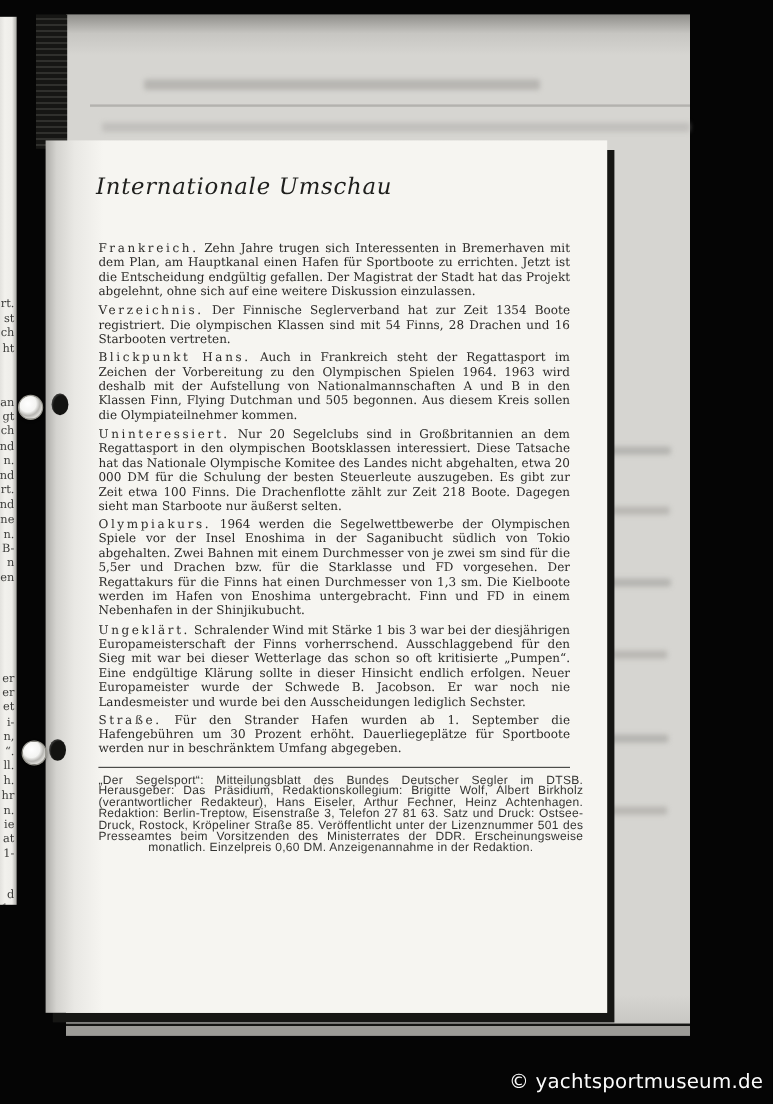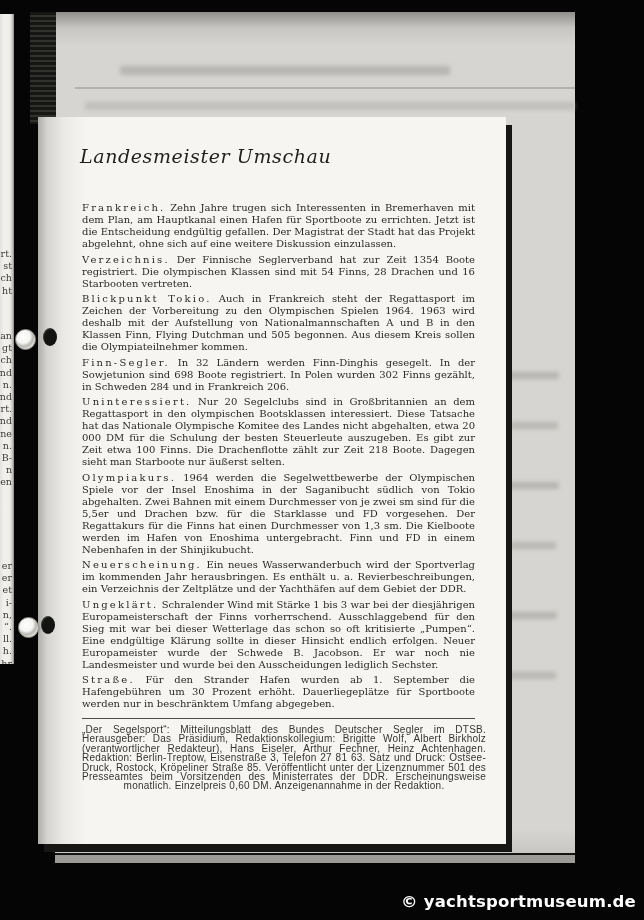--- a/index.html
+++ b/index.html
@@ -13,21 +13,21 @@
     background:linear-gradient(180deg,#8f8e8a 0px,#c7c6c2 16px,#d6d5d1 34px,#d6d5d1 96%,#c2c1bd 100%);
   }
   .underlay .fore-edge{
     position:absolute;left:0;bottom:0;width:100%;height:8px;
     background:#9c9b97;border-top:2px solid #151513;
   }
   .ghost{position:absolute;filter:blur(2px);border-radius:2px;}
   .ghost-rule{position:absolute;height:2px;background:#b3b2ae;filter:blur(0.6px);}
   
   .prev-strip{
-    position:absolute;left:0;top:14px;width:14px;height:650px;
+    position:absolute;left:0;top:14px;width:14px;height:740px;
     background:linear-gradient(90deg,#e3e2de 0,#f2f1ed 4px,#eeede9 10px,#b9b8b4 13px,#7e7d79 14px);
     overflow:hidden;
   }
   .frag-group{
     position:absolute;right:2px;width:14px;text-align:right;
     font-size:9.5px;line-height:12.2px;color:#3c3c3a;white-space:pre;
   }
   
   .spine{
     position:absolute;left:30px;top:12px;width:26px;height:112px;
@@ -68,21 +68,21 @@
   .ring-1{left:15px;top:329px;}
   .ring-2{left:18px;top:617px;}
   .hole{
     position:absolute;width:14px;height:18px;border-radius:50%;background:#131311;
     box-shadow:inset 1px 1px 1px rgba(255,255,255,0.15);
   }
   .hole-1{left:43px;top:328px;}
   .hole-2{left:41px;top:616px;}
   .watermark{
     position:absolute;right:8px;top:892px;
-    font-family:"DejaVu Sans", sans-serif;font-weight:bold;
+    font-family:"DejaVu Sans", sans-serif;font-weight:normal;
     font-size:16.5px;letter-spacing:0.2px;color:#fdfdfd;
   }
 </style>
 </head>
 <body>
 
 <div class="scene">
 
   <div class="underlay">
 
@@ -130,30 +130,28 @@
 ie
 at
 1-</div>
       <div class="frag-group" style="top: 726px;">d
 1s</div>
     </div>
 
   <div class="spine"></div>
 
   <div class="main-page">
-    <h1 class="page-title">Landesmeister Umschau</h1>
+    <h1 class="page-title">Internationale Umschau</h1>
     <div class="page-content">
       <div id="paragraph-root">
           <p><span class="lead">Frankreich.</span> Zehn Jahre trugen sich Interessenten in Bremerhaven mit dem Plan, am Hauptkanal einen Hafen für Sportboote zu errichten. Jetzt ist die Entscheidung endgültig gefallen. Der Magistrat der Stadt hat das Projekt abgelehnt, ohne sich auf eine weitere Diskussion einzulassen.</p>
           <p><span class="lead">Verzeichnis.</span> Der Finnische Seglerverband hat zur Zeit 1354 Boote registriert. Die olympischen Klassen sind mit 54 Finns, 28 Drachen und 16 Starbooten vertreten.</p>
-          <p><span class="lead">Blickpunkt Tokio.</span> Auch in Frankreich steht der Regattasport im Zeichen der Vorbereitung zu den Olympischen Spielen 1964. 1963 wird deshalb mit der Aufstellung von Nationalmannschaften A und B in den Klassen Finn, Flying Dutchman und 505 begonnen. Aus diesem Kreis sollen die Olympiateilnehmer kommen.</p>
-          <p><span class="lead">Finn-Segler.</span> In 32 Ländern werden Finn-Dinghis gesegelt. In der Sowjetunion sind 698 Boote registriert. In Polen wurden 302 Finns gezählt, in Schweden 284 und in Frankreich 206.</p>
+          <p><span class="lead">Blickpunkt Hans.</span> Auch in Frankreich steht der Regattasport im Zeichen der Vorbereitung zu den Olympischen Spielen 1964. 1963 wird deshalb mit der Aufstellung von Nationalmannschaften A und B in den Klassen Finn, Flying Dutchman und 505 begonnen. Aus diesem Kreis sollen die Olympiateilnehmer kommen.</p>
           <p><span class="lead">Uninteressiert.</span> Nur 20 Segelclubs sind in Großbritannien an dem Regattasport in den olympischen Bootsklassen interessiert. Diese Tatsache hat das Nationale Olympische Komitee des Landes nicht abgehalten, etwa 20 000 DM für die Schulung der besten Steuerleute auszugeben. Es gibt zur Zeit etwa 100 Finns. Die Drachenflotte zählt zur Zeit 218 Boote. Dagegen sieht man Starboote nur äußerst selten.</p>
           <p><span class="lead">Olympiakurs.</span> 1964 werden die Segelwettbewerbe der Olympischen Spiele vor der Insel Enoshima in der Saganibucht südlich von Tokio abgehalten. Zwei Bahnen mit einem Durchmesser von je zwei sm sind für die 5,5er und Drachen bzw. für die Starklasse und FD vorgesehen. Der Regattakurs für die Finns hat einen Durchmesser von 1,3 sm. Die Kielboote werden im Hafen von Enoshima untergebracht. Finn und FD in einem Nebenhafen in der Shinjikubucht.</p>
-          <p><span class="lead">Neuerscheinung.</span> Ein neues Wasserwanderbuch wird der Sportverlag im kommenden Jahr herausbringen. Es enthält u. a. Revierbeschreibungen, ein Verzeichnis der Zeltplätze und der Yachthäfen auf dem Gebiet der DDR.</p>
           <p><span class="lead">Ungeklärt.</span> Schralender Wind mit Stärke 1 bis 3 war bei der diesjährigen Europameisterschaft der Finns vorherrschend. Ausschlaggebend für den Sieg mit war bei dieser Wetterlage das schon so oft kritisierte „Pumpen“. Eine endgültige Klärung sollte in dieser Hinsicht endlich erfolgen. Neuer Europameister wurde der Schwede B. Jacobson. Er war noch nie Landesmeister und wurde bei den Ausscheidungen lediglich Sechster.</p>
           <p><span class="lead">Straße.</span> Für den Strander Hafen wurden ab 1. September die Hafengebühren um 30 Prozent erhöht. Dauerliegeplätze für Sportboote werden nur in beschränktem Umfang abgegeben.</p>
         </div>
       <hr class="imprint-rule">
       <p class="imprint">„Der Segelsport“: Mitteilungsblatt des Bundes Deutscher Segler im DTSB. Herausgeber: Das Präsidium, Redaktionskollegium: Brigitte Wolf, Albert Birkholz (verantwortlicher Redakteur), Hans Eiseler, Arthur Fechner, Heinz Achtenhagen. Redaktion: Berlin-Treptow, Eisenstraße 3, Telefon 27 81 63. Satz und Druck: Ostsee-Druck, Rostock, Kröpeliner Straße 85. Veröffentlicht unter der Lizenznummer 501 des Presseamtes beim Vorsitzenden des Ministerrates der DDR. Erscheinungsweise monatlich. Einzelpreis 0,60 DM. Anzeigenannahme in der Redaktion.</p>
     </div>
   </div>
 
   <div class="ring ring-1"></div>
   <div class="ring ring-2"></div>

